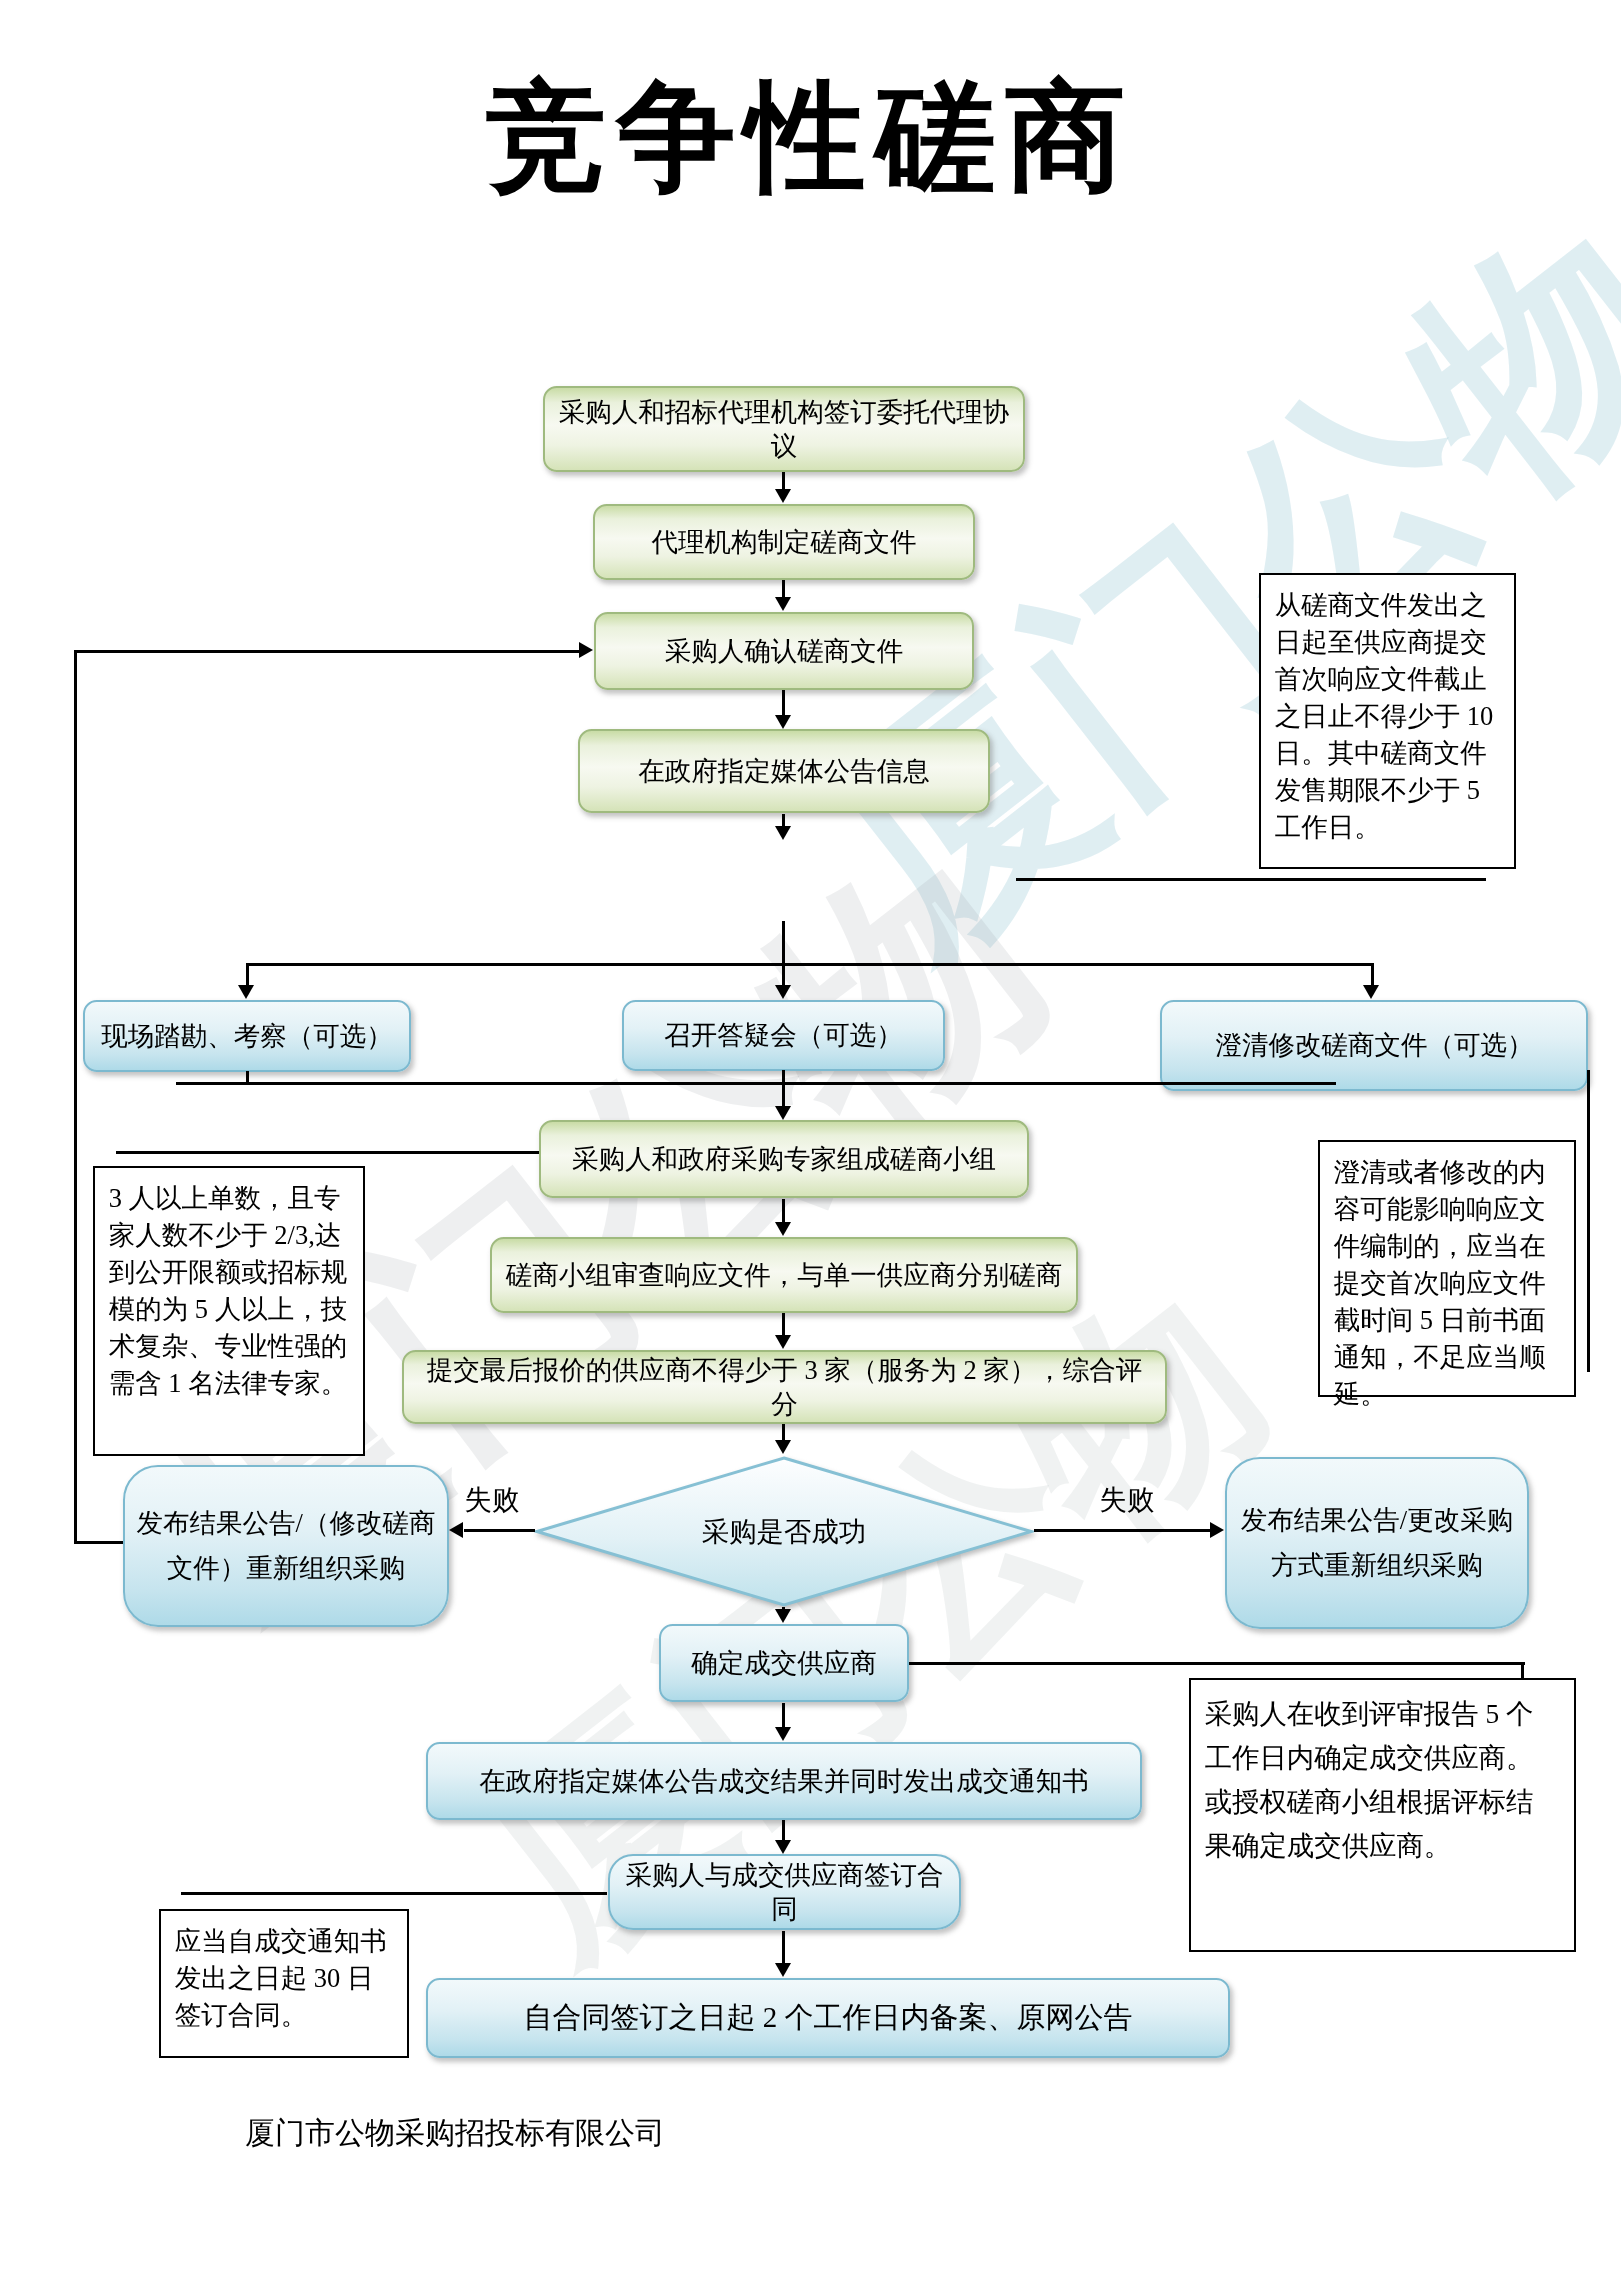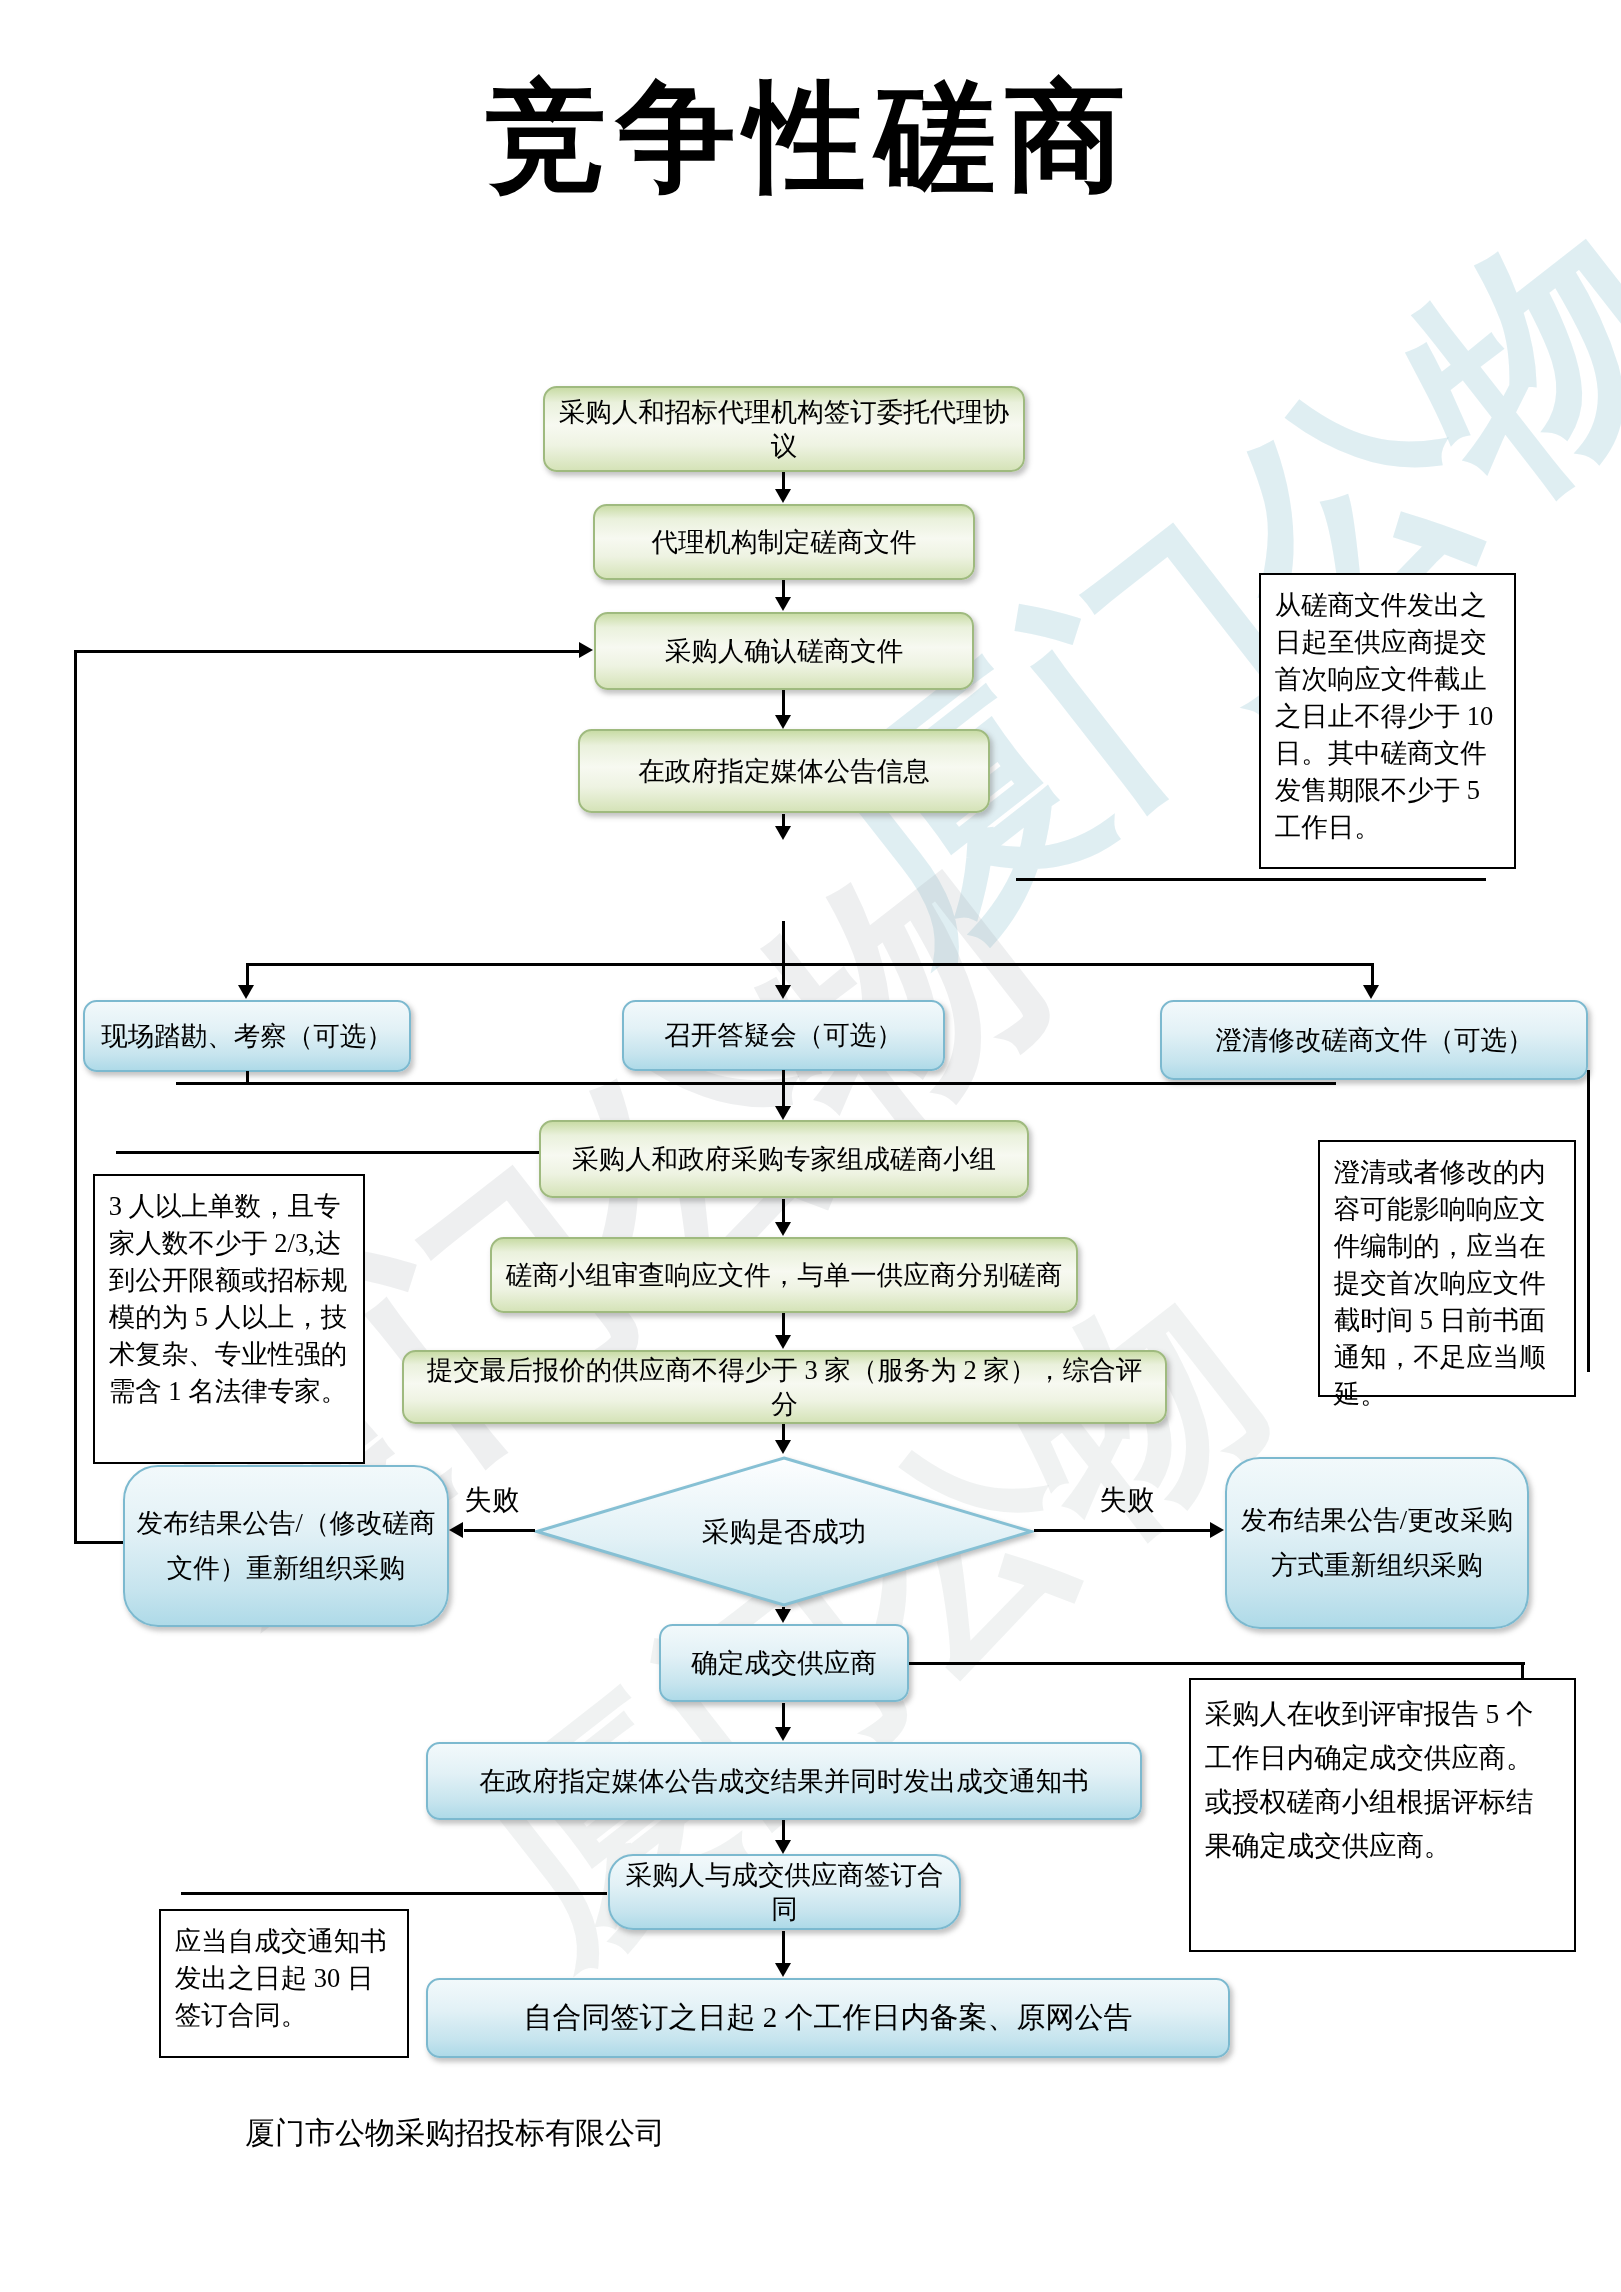--- a/index.html
+++ b/index.html
@@ -69,21 +69,21 @@
 
     <div class="title">竞争性磋商</div>
 
     <div class="node green" style="left:543px;top:386px;width:482px;height:86px;">采购人和招标代理机构签订委托代理协议</div>
     <div class="node green" style="left:593px;top:504px;width:382px;height:76px;">代理机构制定磋商文件</div>
     <div class="node green" style="left:594px;top:612px;width:380px;height:78px;">采购人确认磋商文件</div>
     <div class="node green" style="left:578px;top:729px;width:412px;height:84px;">在政府指定媒体公告信息</div>
 
     <div class="node blue" style="left:83px;top:1000px;width:328px;height:72px;">现场踏勘、考察（可选）</div>
     <div class="node blue" style="left:622px;top:1000px;width:323px;height:71px;">召开答疑会（可选）</div>
-    <div class="node blue" style="left:1160px;top:1000px;width:428px;height:80px;padding-left:11px;">澄清修改磋商文件（可选）</div>
+    <div class="node blue" style="left:1160px;top:1000px;width:428px;height:91px;padding-left:11px;">澄清修改磋商文件（可选）</div>
 
     <div class="node green" style="left:539px;top:1120px;width:490px;height:78px;">采购人和政府采购专家组成磋商小组</div>
     <div class="node green" style="left:490px;top:1237px;width:588px;height:76px;">磋商小组审查响应文件，与单一供应商分别磋商</div>
     <div class="node green" style="left:402px;top:1350px;width:765px;height:74px;">提交最后报价的供应商不得少于 3 家（服务为 2 家），综合评分</div>
 
     <div class="diamond">
       <svg width="500" height="153" viewBox="0 0 510 156">
         <defs>
           <linearGradient id="gdia" x1="0" y1="0" x2="0" y2="1">
             <stop offset="0" stop-color="#fdfeff"></stop>
@@ -99,21 +99,21 @@
     <div class="node blue biground" style="left:123px;top:1465px;width:326px;height:162px;">发布结果公告/（修改磋商文件）重新组织采购</div>
     <div class="node blue biground" style="left:1225px;top:1457px;width:304px;height:172px;">发布结果公告/更改采购方式重新组织采购</div>
 
     <div class="node blue" style="left:659px;top:1624px;width:250px;height:78px;">确定成交供应商</div>
     <div class="node blue" style="left:426px;top:1742px;width:716px;height:78px;">在政府指定媒体公告成交结果并同时发出成交通知书</div>
     <div class="node blue" style="left:608px;top:1854px;width:353px;height:76px;border-radius:25px;">采购人与成交供应商签订合同</div>
     <div class="node blue" style="left:426px;top:1978px;width:804px;height:80px;font-size:29px;">自合同签订之日起 2 个工作日内备案、原网公告</div>
 
     <div class="ann" style="left:1259px;top:573px;width:257px;height:296px;">从磋商文件发出之日起至供应商提交首次响应文件截止之日止不得少于 10 日。其中磋商文件发售期限不少于 5 工作日。</div>
     <div class="ann" style="left:1318px;top:1140px;width:258px;height:257px;">澄清或者修改的内容可能影响响应文件编制的，应当在提交首次响应文件截时间 5 日前书面通知，不足应当顺延。</div>
-    <div class="ann" style="left:93px;top:1166px;width:272px;height:290px;margin-top:8px;">3 人以上单数，且专家人数不少于 2/3,达到公开限额或招标规模的为 5 人以上，技术复杂、专业性强的需含 1 名法律专家。</div>
+    <div class="ann" style="left:93px;top:1166px;width:272px;height:290px;">3 人以上单数，且专家人数不少于 2/3,达到公开限额或招标规模的为 5 人以上，技术复杂、专业性强的需含 1 名法律专家。</div>
     <div class="ann prelines" style="left:1189px;top:1678px;width:387px;height:274px;font-size:27.4px;">采购人在收到评审报告 5 个工作日内确定成交供应商。
 或授权磋商小组根据评标结果确定成交供应商。</div>
     <div class="ann" style="left:159px;top:1909px;width:250px;height:149px;">应当自成交通知书发出之日起 30 日签订合同。</div>
 
     <div class="faillabel" style="left:453px;top:1482px;width:78px;">失败</div>
     <div class="faillabel" style="left:1083px;top:1482px;width:88px;">失败</div>
 
     <div class="vline" style="left:782px;top:472px;height:17.6px;"></div>
     <div class="arrD" style="left:775px;top:489px;"></div>
     <div class="vline" style="left:782px;top:580px;height:17.6px;"></div>

